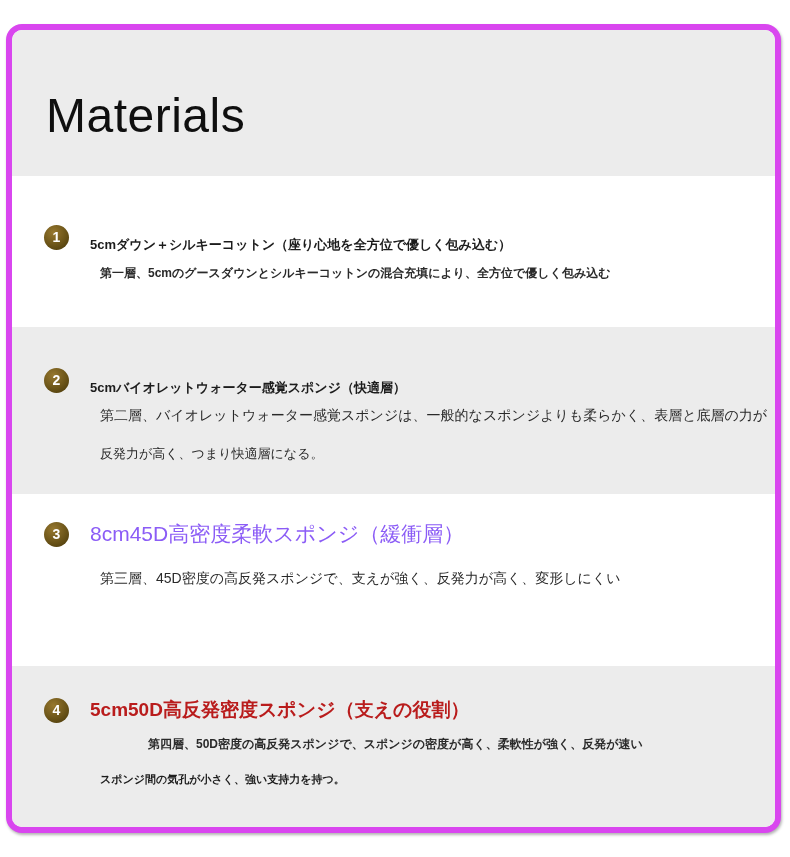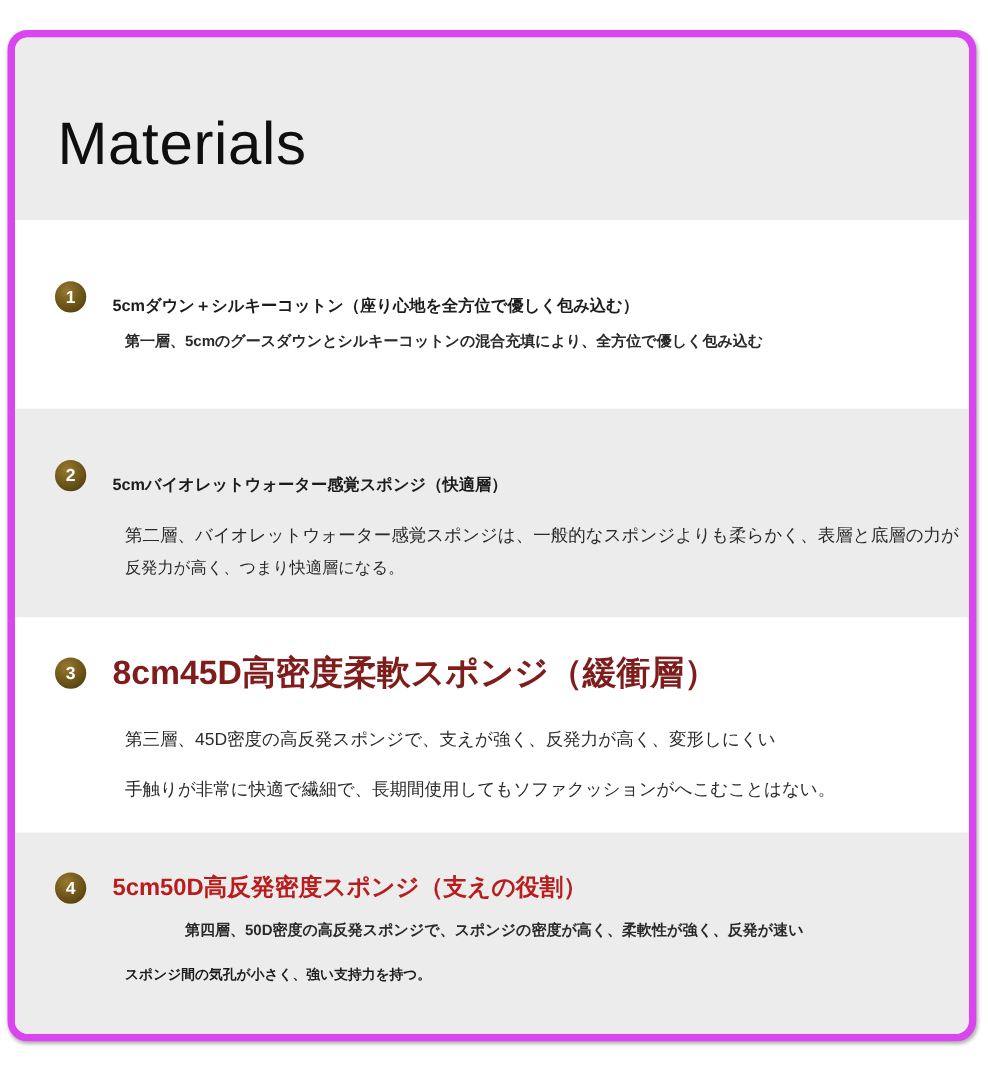--- a/index.html
+++ b/index.html
@@ -62,33 +62,33 @@
     background: radial-gradient(circle at 38% 30%, #97782f 0%, #6b5418 55%, #443408 100%);
     color: #ffffff;
     font-size: 14px;
     font-weight: 700;
     display: flex;
     align-items: center;
     justify-content: center;
     line-height: 1;
   }
   .t-sm { font-size: 13px; font-weight: 700; color: #1c1c1c; margin-top: 16px; }
-  .t-lg { font-size: 27px; font-weight: 700; color: #7f1d1d; }
+  .t-lg { font-size: 21px; font-weight: 400; color: #8b5cf6; }
   .t-md { font-size: 19px; font-weight: 700; color: #b91c1c; }
 
   .line {
     position: absolute;
     left: 88px;
     margin: 0;
     color: #2a2a2a;
     white-space: nowrap;
   }
   .fs-13  { font-size: 13px;   font-weight: 500; }
   .fs-135 { font-size: 12px; font-weight: 700; }
-  .fs-14  { font-size: 14px;   font-weight: 500; margin-top: 13px; }
+  .fs-14  { font-size: 14px;   font-weight: 500; }
   .fs-17b { font-size: 11px;   font-weight: 700; color: #1c1c1c; }
 
   .s1-head  { top: 44px; }
   .s1-line1 { top: 89px; }
 
   .s2-head  { top: 36px; }
   .s2-line1 { top: 80px; }
   .s2-line2 { top: 118px; }
 
   .s3-head  { top: 26px; }
@@ -130,21 +130,20 @@
   </div>
 
   <div class="band white sec-3">
     <div class="head s3-head">
       <span class="badge">
         <span>3</span>
       </span>
       <span class="t-lg">8cm45D高密度柔軟スポンジ（緩衝層）</span>
     </div>
     <p class="line fs-14 s3-line1">第三層、45D密度の高反発スポンジで、支えが強く、反発力が高く、変形しにくい</p>
-    <p class="line fs-14 s3-line2">手触りが非常に快適で繊細で、長期間使用してもソファクッションがへこむことはない。</p>
   </div>
 
   <div class="band gray sec-4">
     <div class="head s4-head">
       <span class="badge">
         <span>4</span>
       </span>
       <span class="t-md">5cm50D高反発密度スポンジ（支えの役割）</span>
     </div>
     <p class="line fs-135 s4-line1">第四層、50D密度の高反発スポンジで、スポンジの密度が高く、柔軟性が強く、反発が速い</p>

